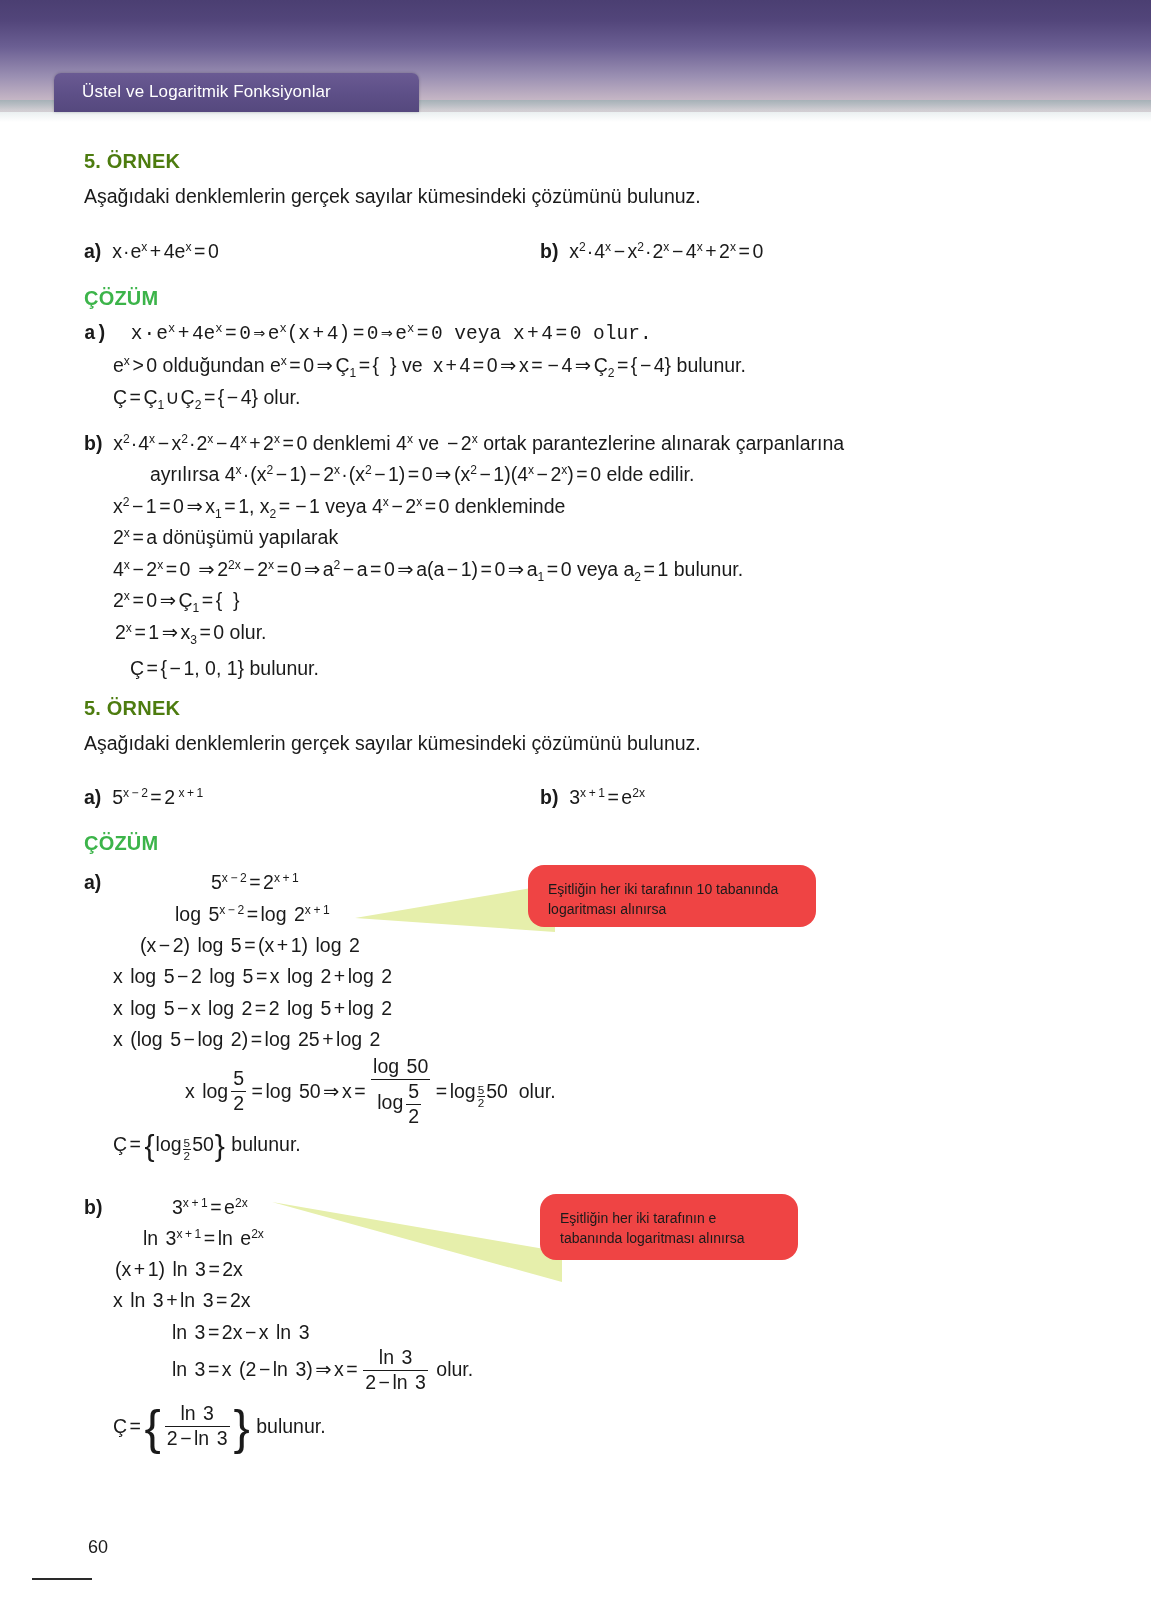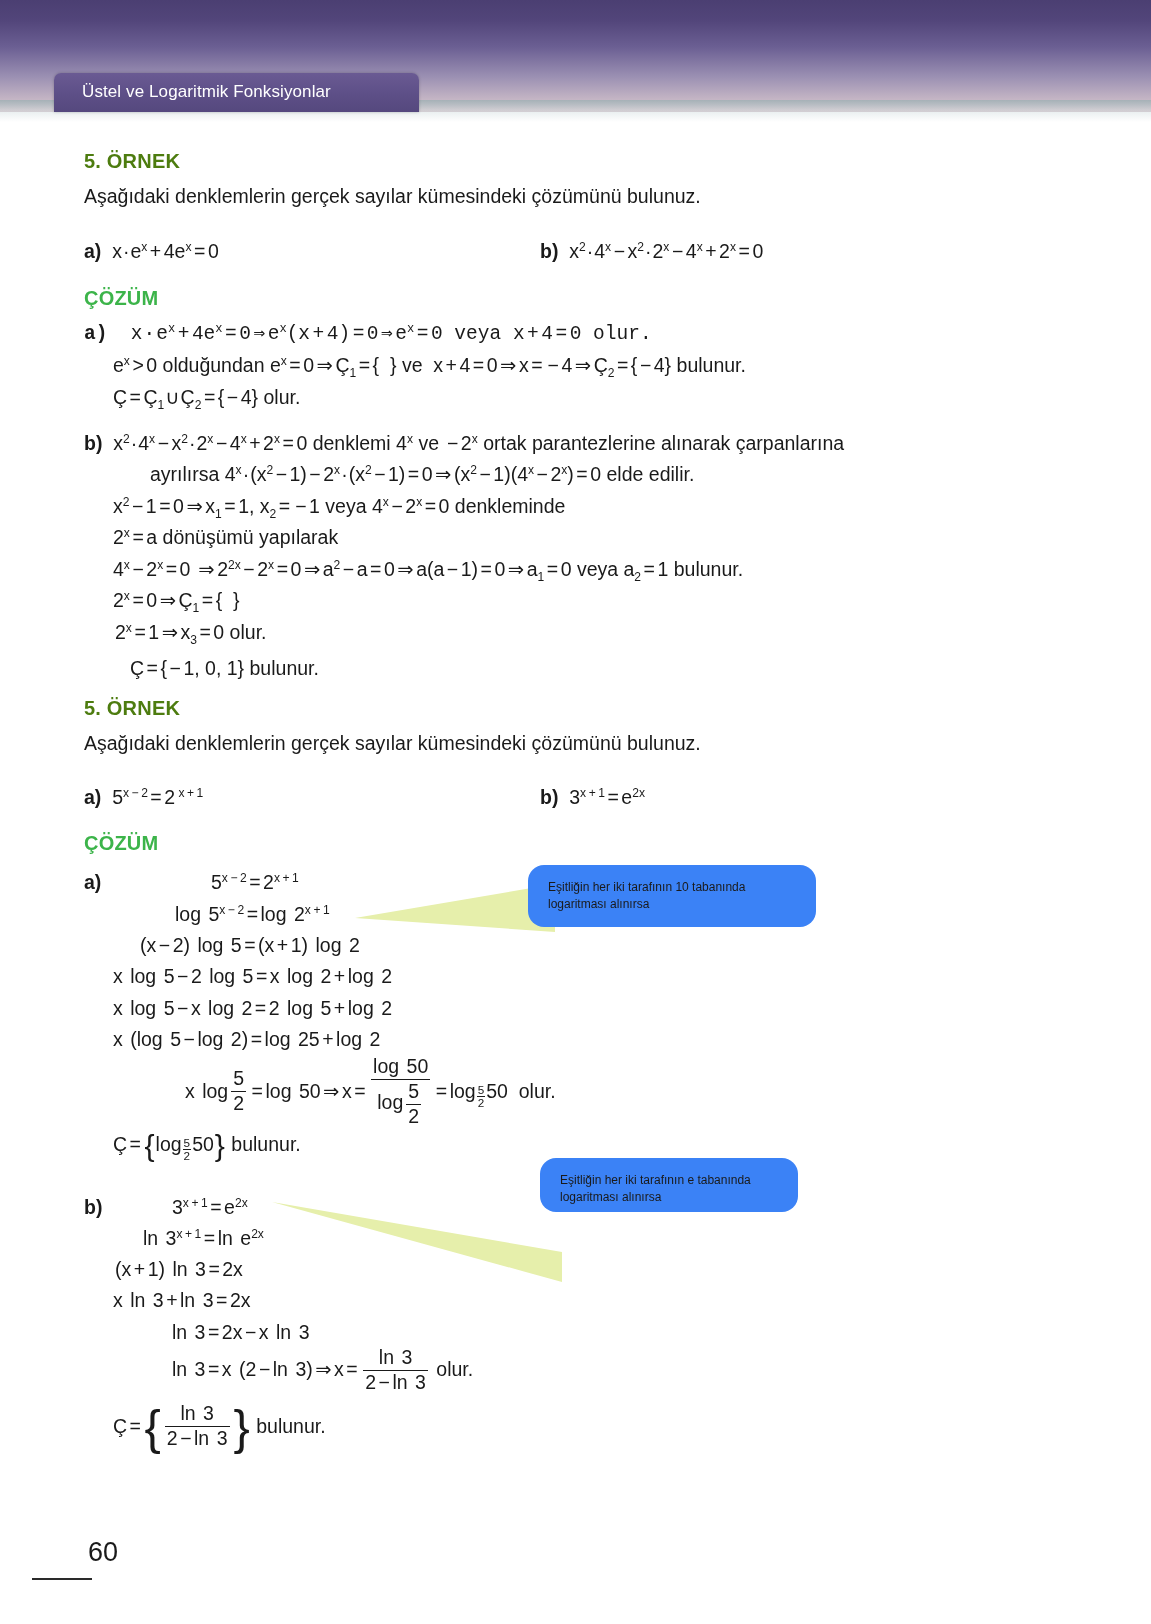--- a/index.html
+++ b/index.html
@@ -164,40 +164,40 @@
     font-weight: 200;
     vertical-align: middle;
     position: relative;
     top: 0px;
     padding: 0 1px;
   }
 
   
   .callout {
     position: absolute;
-    background: #3b82f6;
+    background: #ef4444;
     border-radius: 16px;
     box-sizing: border-box;
     padding: 14px 18px 14px 20px;
-    font-size: 12px;
+    font-size: 14px;
     line-height: 1.45;
     color: #1a1a1a;
   }
   .callout-tail {
     position: absolute;
     width: 0;
     height: 0;
   }
 
   
   .page-number {
     position: absolute;
     left: 88px;
     top: 1537px;
-    font-size: 27px;
+    font-size: 18px;
     color: #1a1a1a;
   }
   .footer-rule {
     position: absolute;
     left: 32px;
     top: 1578px;
     width: 60px;
     height: 2px;
     background: #2a2a2a;
   }
@@ -334,20 +334,20 @@
   <svg class="callout-tail" style="left:355px; top:758px; width:200px; height:70px;" viewBox="0 0 200 70">
     <polygon points="0,48 200,14 200,62" fill="#e6efab"></polygon>
   </svg>
   <div class="callout" style="left:528px; top:753px; width:288px; height:62px;">
     <span>Eşitliğin her iki tarafının 10 tabanında logaritması alınırsa</span>
   </div>
 
   <svg class="callout-tail" style="left:272px; top:1082px; width:290px; height:90px;" viewBox="0 0 290 90">
     <polygon points="0,8 290,58 290,88" fill="#e6efab"></polygon>
   </svg>
-  <div class="callout" style="left:540px; top:1046px; width:258px; height:54px;">
+  <div class="callout" style="left:540px; top:1082px; width:258px; height:66px;">
     <span>Eşitliğin her iki tarafının e tabanında logaritması alınırsa</span>
   </div>
 
 </div>
 
 <div class="page-number">60</div>
 <div class="footer-rule"></div>
 
 </body></html>

